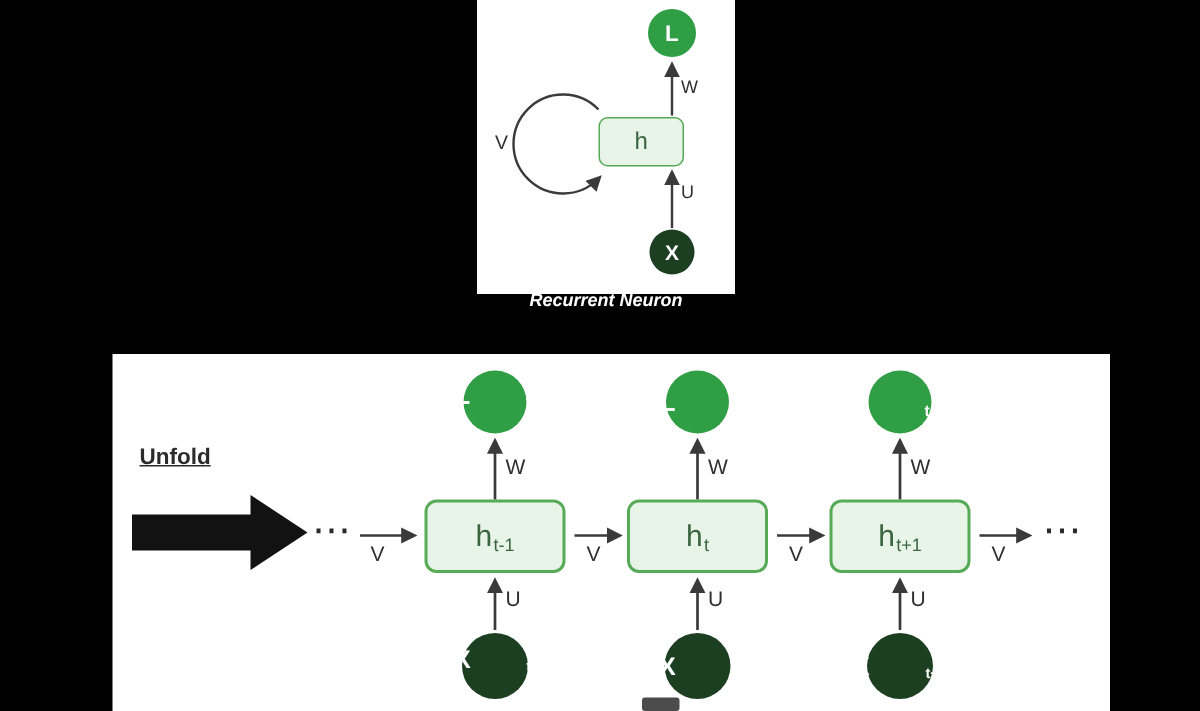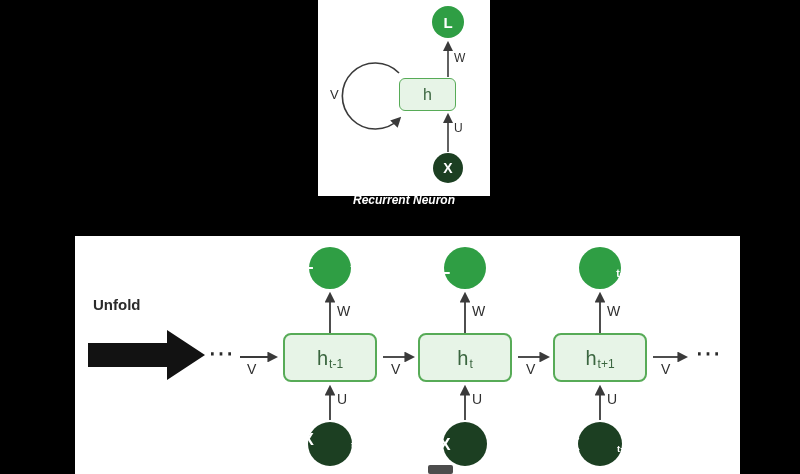--- a/index.html
+++ b/index.html
@@ -52,21 +52,21 @@
   .vlabel {
     position:absolute; color:var(--label_color, #2f2f2f);
     font-size:14px; line-height:1;
   }
   .ellipsis {
     position:absolute; color:#2a2a2a; font-size:26px; line-height:1;
     letter-spacing:1px;
   }
   .unfold-label {
     position:absolute; left:18px; top:60px;
-    color:#2b2b2b; font-size:15px; font-weight:600;
+    color:#2b2b2b; font-size:15px; font-weight:600;text-decoration:underline;
   }
   .caption {
     position:absolute; left:318px; top:193px; width:172px;
     text-align:center; color:var(--caption_color, #fff);
     font-size:12px; font-style:italic; font-weight:600;
   }
   .fragment {
     position:absolute; left:353px; top:229px; width:25px; height:9px;
     background:#4c4c4c; border-radius:2px;
   }

